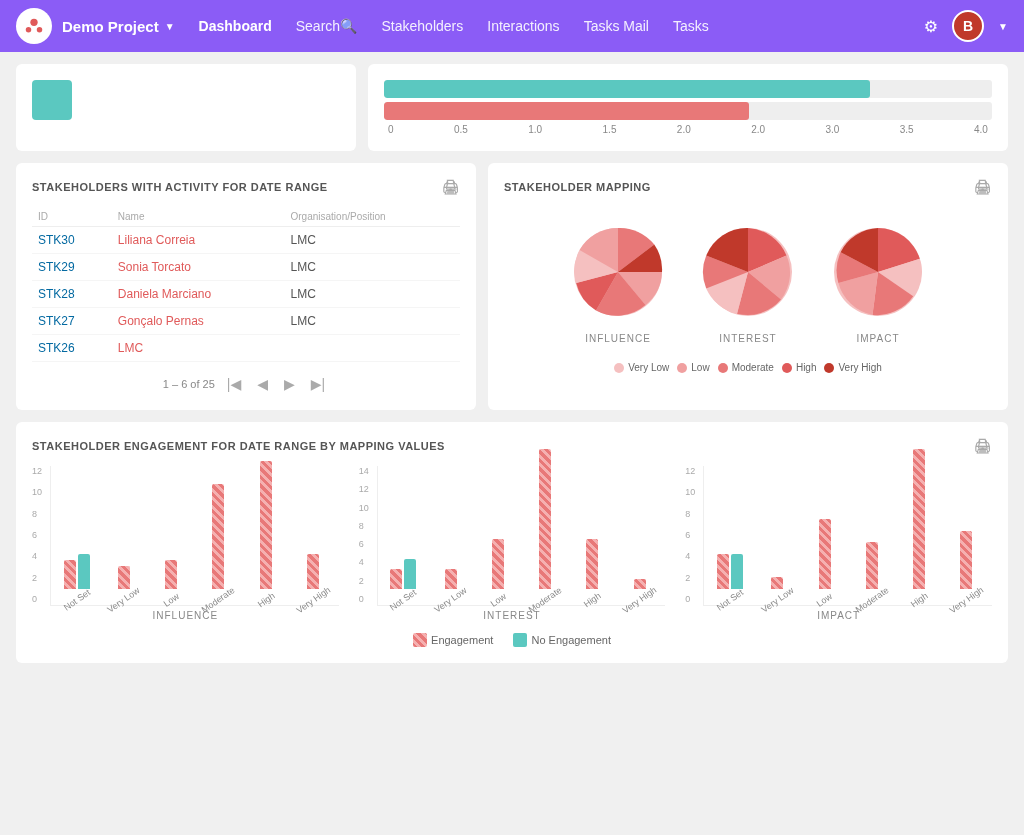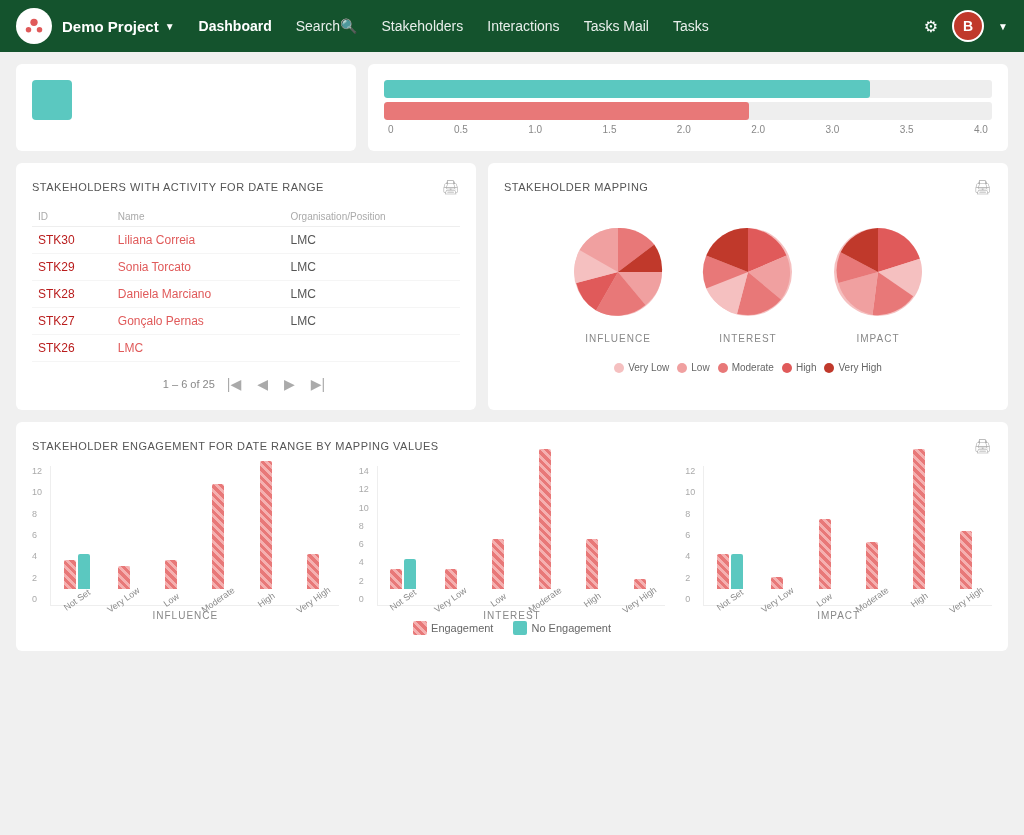--- a/index.html
+++ b/index.html
@@ -1,20 +1,20 @@
 <!DOCTYPE html>
 <html><head>
   <meta charset="utf-8">
   <style>
     * { box-sizing: border-box; margin: 0; padding: 0; }
     body { font-family: Arial, sans-serif; background: #f0f0f0; font-size: 13px; }
 
     
     .navbar {
-      background: #14532d;
+      background: #8b5cf6;
       display: flex;
       align-items: center;
       padding: 0 16px;
       height: 52px;
       color: white;
     }
     .navbar-logo {
       width: 36px; height: 36px;
       background: white;
       border-radius: 50%;
@@ -75,36 +75,36 @@
     
     .middle-row {
       display: flex; gap: 12px; margin-bottom: 12px;
     }
 
     
     .card {
       background: white; border-radius: 6px; padding: 16px;
     }
     .card-title {
-      font-size: 11px; font-weight: normal; color: #555; letter-spacing: 0.5px;
+      font-size: 11px; font-weight: bold; color: #555; letter-spacing: 0.5px;
       text-transform: uppercase; margin-bottom: 12px;
       display: flex; justify-content: space-between; align-items: center;
     }
     .print-icon { color: #aaa; font-size: 14px; cursor: pointer; }
 
     .stk-card { width: 460px; }
     .mapping-card { flex: 1; }
 
     table { width: 100%; border-collapse: collapse; }
     thead th {
       text-align: left; font-size: 10px; color: #aaa;
       font-weight: normal; padding: 4px 6px; border-bottom: 1px solid #eee;
     }
     tbody td { padding: 6px 6px; font-size: 12px; color: #555; border-bottom: 1px solid #f5f5f5; }
-    .stk-id { color: #b91c1c; }
+    .stk-id { color: #0369a1; }
     .stk-name { color: #e05a5a; cursor: pointer; text-decoration: none; }
 
     .pagination {
       display: flex; justify-content: center; align-items: center;
       gap: 8px; margin-top: 12px; font-size: 11px; color: #888;
     }
     .pagination button {
       background: none; border: none; color: #aaa; cursor: pointer; font-size: 14px; padding: 2px 4px;
     }
 
@@ -133,21 +133,21 @@
     .bar { min-width: 10px; border-radius: 2px 2px 0 0; }
     .bar-teal { background: #5bc8c0; }
     .bar-striped {
       background: repeating-linear-gradient(
         45deg, #e87878, #e87878 3px, #f5b0b0 3px, #f5b0b0 6px
       );
       border-radius: 2px 2px 0 0;
     }
     .bar-x-label { font-size: 9px; color: #888; text-align: center; margin-top: 4px; transform: rotate(-35deg); white-space: nowrap; }
     .engagement-label { font-size: 10px; color: #888; letter-spacing: 1px; text-transform: uppercase; text-align: center; margin-top: 4px; }
-    .engagement-legend { display: flex; gap: 20px; justify-content: center; font-size: 11px; color: #666; }
+    .engagement-legend { display: flex; gap: 20px; justify-content: center; margin-top: 12px; font-size: 11px; color: #666; }
   </style>
 </head>
 <body>
 
 <nav class="navbar">
   <div class="navbar-logo">
     <svg viewBox="0 0 24 24" fill="#e05a5a">
       <circle cx="12" cy="8" r="4" fill="#e05a5a"></circle>
       <circle cx="6" cy="16" r="3" fill="#e05a5a"></circle>
       <circle cx="18" cy="16" r="3" fill="#e05a5a"></circle>

